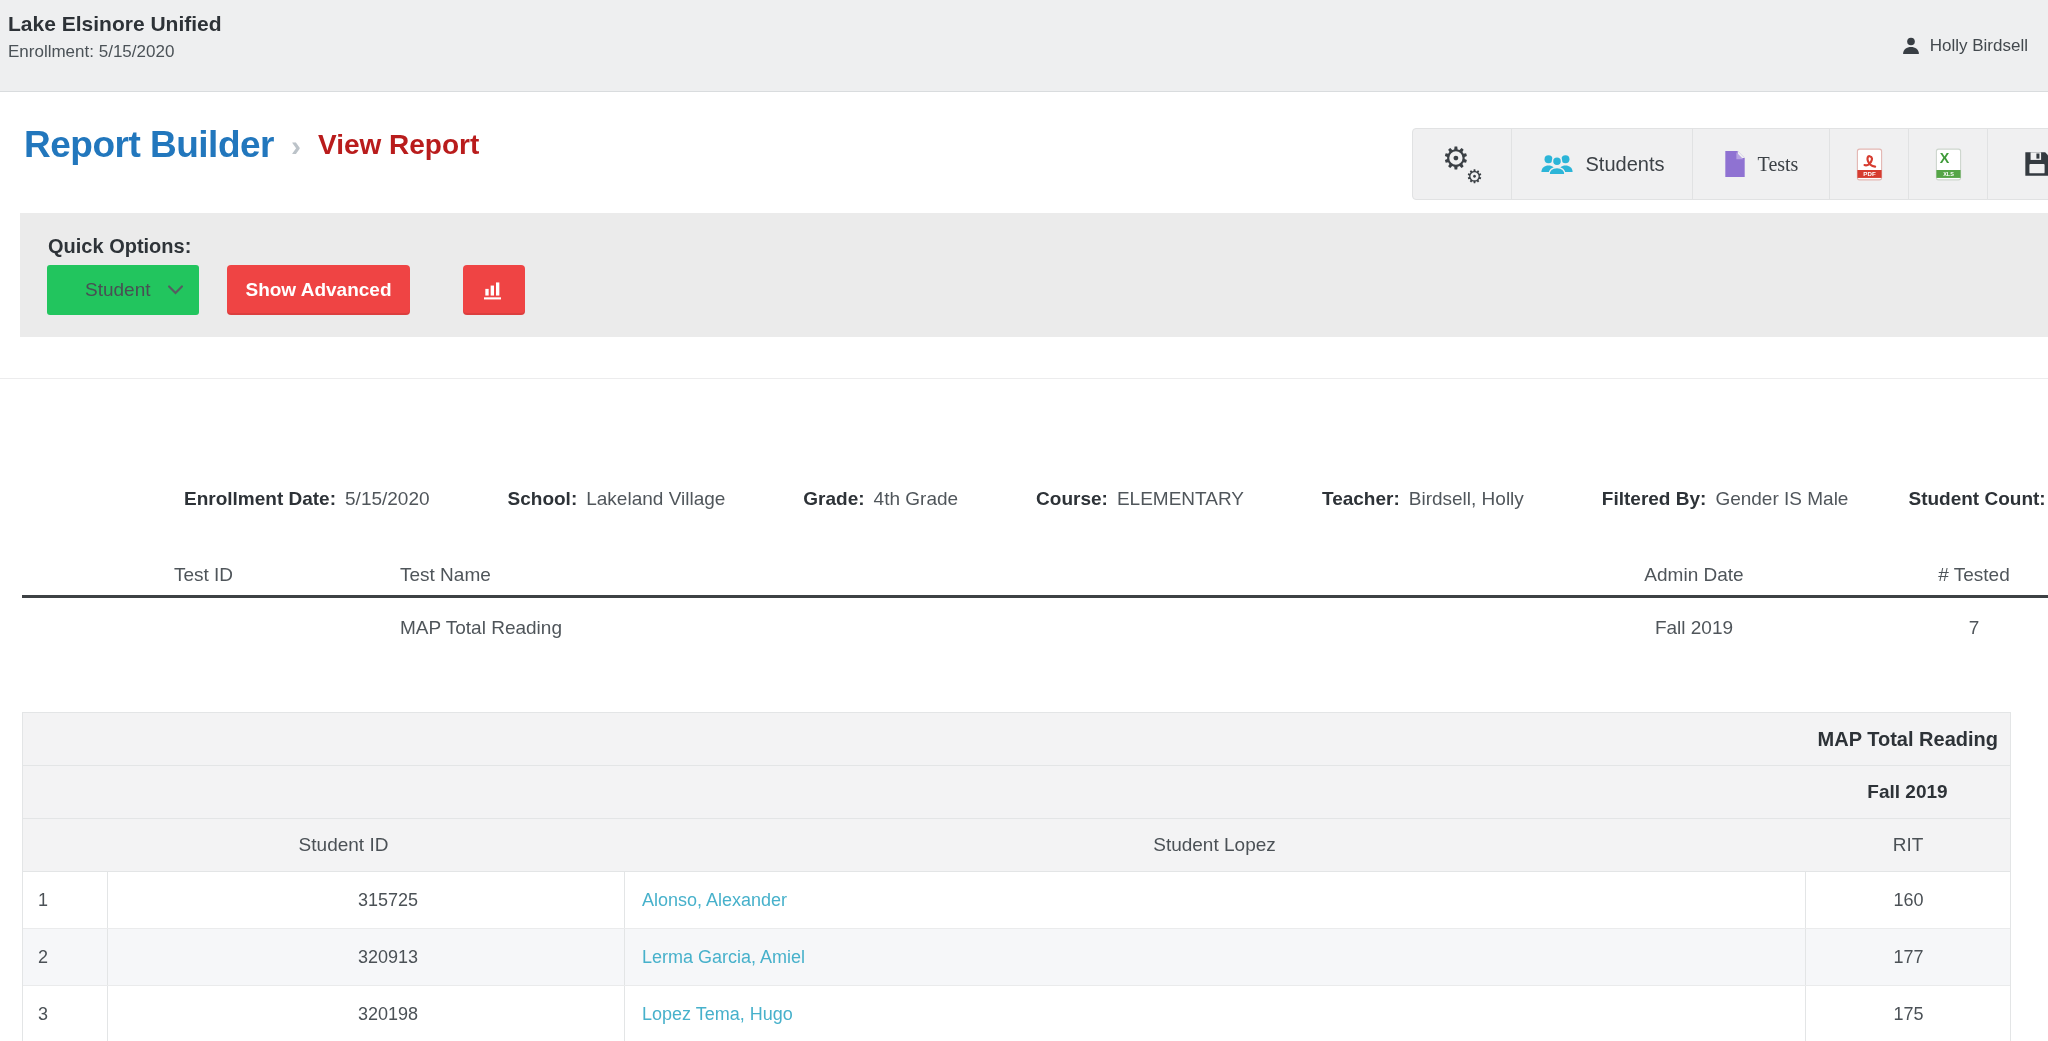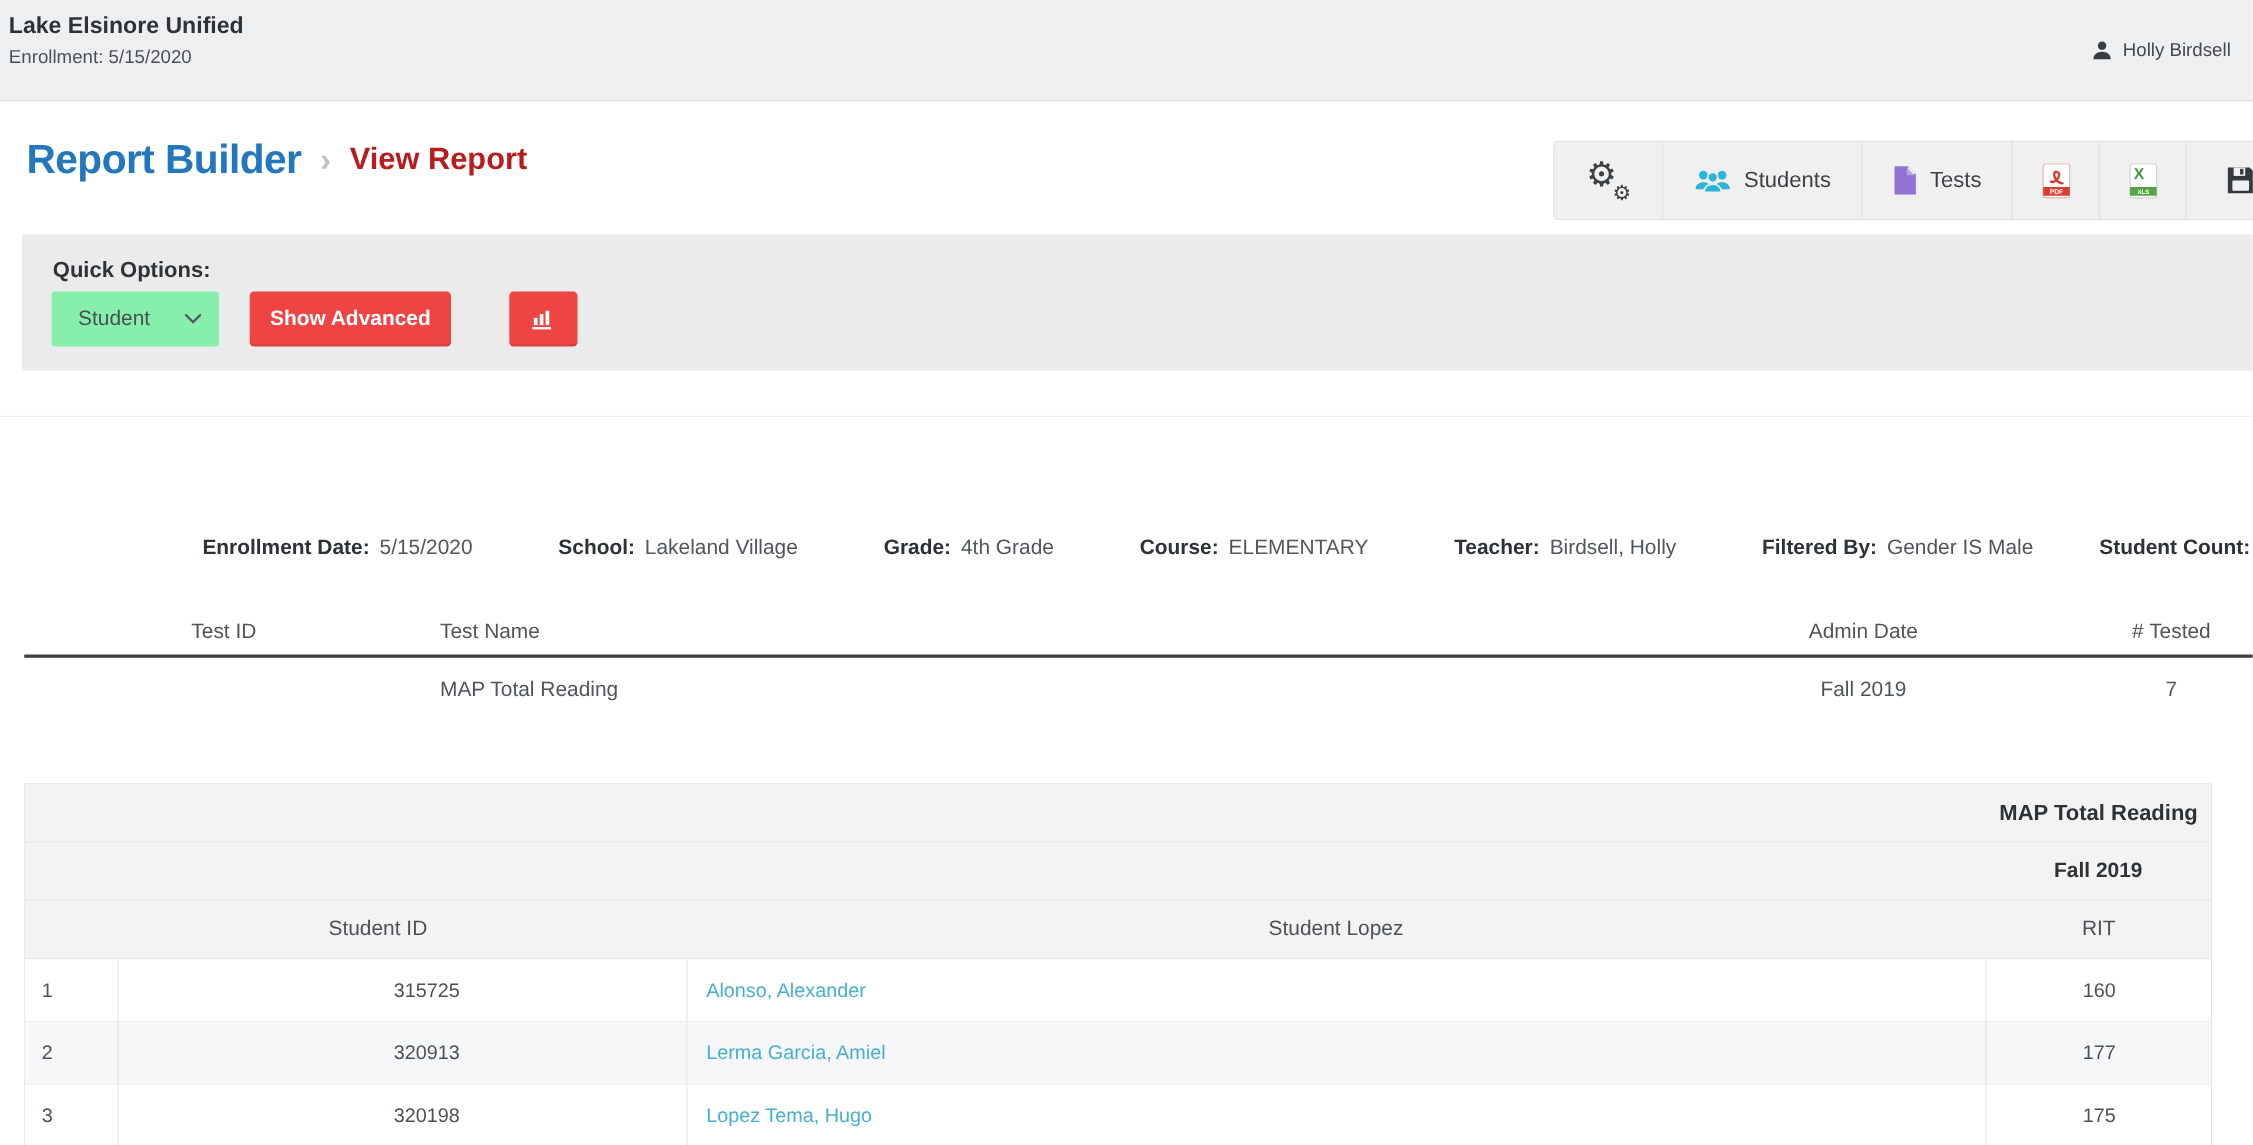--- a/index.html
+++ b/index.html
@@ -17,30 +17,30 @@
   .titlerow{position:absolute;left:24px;top:124px;display:flex;align-items:center;gap:17px;}
   .pagetitle{font-size:37px;font-weight:700;color:#2277bd;letter-spacing:-0.5px;}
   .crumbsep{font-size:30px;color:#bcc3c9;font-weight:700;line-height:1;padding-top:2px;}
   .crumbcur{font-size:28px;font-weight:700;color:#b91c1c;}
 
   
   .toolbar{position:absolute;left:1412px;top:128px;height:72px;display:flex;}
   .tbtn{height:72px;box-sizing:border-box;background:#f0f0f1;border:1px solid #e1e2e3;margin-left:-1px;display:flex;align-items:center;justify-content:center;gap:12px;font-size:20px;color:#3c4146;cursor:pointer;}
   .tbtn:first-child{border-radius:4px 0 0 4px;margin-left:0;}
   .tbtn.last{border-radius:0 4px 4px 0;}
-  .w-gear{width:100px;} .w-students{width:182px;} .w-tests{width:138px;} .w-file{width:80px;} .w-save{width:100px;}
+  .w-gear{width:100px;} .w-students{width:182px;} .w-tests{width:138px;font-family:Liberation Serif, serif;} .w-file{width:80px;} .w-save{width:100px;}
   .gearwrap{position:relative;width:40px;height:40px;color:#3b4045;}
   .gear-big{position:absolute;left:0px;top:-4px;font-size:31px;}
   .gear-small{position:absolute;right:-1px;bottom:-4px;font-size:19px;}
 
   
   .quickpanel{position:absolute;left:20px;top:213px;width:2028px;height:124px;background:#ebebeb;}
   .qlabel{position:absolute;left:28px;top:22px;font-size:20px;font-weight:700;color:#2e3338;}
   .qcontrols{position:absolute;left:27px;top:52px;display:flex;align-items:center;}
-  .qdropdown{width:152px;height:50px;background:#86efac;border-radius:3px;display:flex;align-items:center;justify-content:space-between;padding:0 16px 0 24px;box-sizing:border-box;font-size:19px;color:#494f54;cursor:pointer;}
+  .qdropdown{width:152px;height:50px;background:#22c55e;border-radius:3px;display:flex;align-items:center;justify-content:space-between;padding:0 16px 0 38px;box-sizing:border-box;font-size:19px;color:#494f54;cursor:pointer;}
   .btn-cyan{height:50px;background:#ef4444;border-radius:4px;border:none;color:#fff;display:flex;align-items:center;justify-content:center;box-shadow:inset 0 -2px rgba(0,0,0,0.08);cursor:pointer;}
   .btn-advanced{width:183px;margin-left:28px;font-size:19px;font-weight:700;}
   .btn-chart{width:62px;margin-left:53px;}
 
   .sectionrule{position:absolute;left:0;top:378px;width:2048px;height:0;border-top:1px solid #ececed;}
 
   
   .metarow{position:absolute;left:140px;top:488px;display:flex;align-items:baseline;gap:34px;white-space:nowrap;}
   .metaitem{display:flex;gap:9px;align-items:baseline;margin-left:44px;}
   .metaitem .ml{font-size:19px;font-weight:700;color:#2d3237;}

